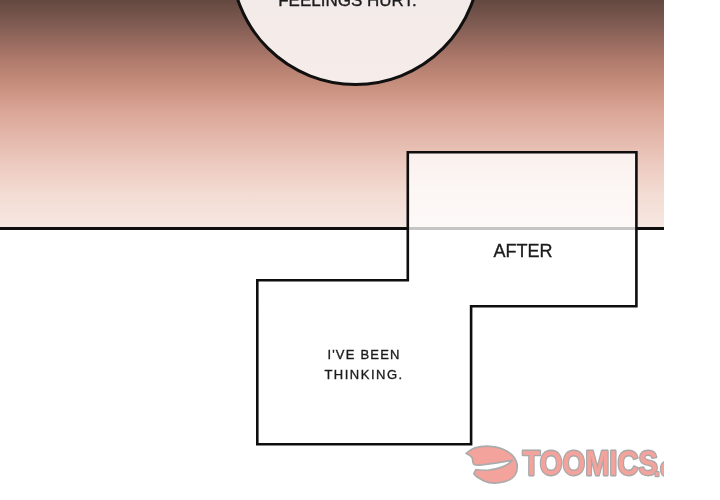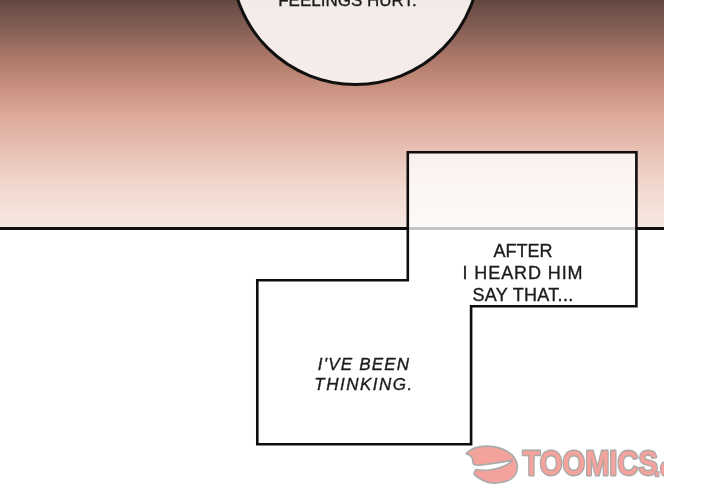--- a/index.html
+++ b/index.html
@@ -27,25 +27,24 @@
     background:linear-gradient(to bottom, #f0e9e7 40%, #f6edea 100%);"></div>
 
   <div class="txt" style="left:230px;top:-8px;width:235px;font-size:17px;letter-spacing:0;line-height:18px;">FEELINGS HURT.</div>
 
   <svg style="position:absolute;left:0;top:0;" width="720" height="500" viewBox="0 0 720 500">
     <path d="M407.8,152.3 L636.4,152.3 L636.4,306.2 L471.1,306.2 L471.1,444.2 L257.3,444.2 L257.3,280.3 L407.8,280.3 Z" fill="rgba(255,255,255,0.76)" stroke="#0e0e0e" stroke-width="2.6"></path>
   </svg>
 
   <div class="txt" style="left:413px;top:193px;width:220px;font-size:18px;line-height:21.8px;margin-top:48px;">
     <span style="letter-spacing:0;">AFTER</span><br>
-    <span style="letter-spacing:0.9px;">I HEARD HIM</span><br>
-    <span style="letter-spacing:0.3px;">SAY THAT...</span>
+    <br>
   </div>
 
-  <div class="txt" style="left:259px;top:355px;width:210px;font-size:17px;line-height:20.4px;font-style:italic;">
+  <div class="txt" style="left:259px;top:345px;width:210px;font-size:13px;line-height:20.4px;">
     <span style="letter-spacing:1.2px;">I'VE BEEN</span><br>
     <span style="letter-spacing:1.5px;margin-top:8px;">THINKING.</span>
   </div>
 
   <svg style="position:absolute;left:460px;top:442px;" width="260" height="58" viewBox="0 0 260 58">
 
     <path d="M6.2,11.4 C12,5.6 21,3.8 30,4.3 C36,4.7 42,6.2 46.6,8.9 C52,12 56.3,17 57.2,23 C58,31 53.8,37.5 44.5,39.7 C37,41.7 29,41.3 24,38.9 C20,36.5 15.8,35 13.9,31.8 C14.4,30 15.2,28.6 16.1,27.5 C19,28.2 24,28.4 29,28.0 C37.2,27.1 47.5,23.8 52.4,18.3 C40,20.4 28,22.7 19.6,23.1 C17.0,23.3 14.7,22.9 13.6,22.1 C12.9,20.4 12.5,18.5 12.6,17.0 C12.2,14.6 9.3,12.9 6.2,11.4 Z" fill="#f3a29c" stroke="#ababab" stroke-width="1.7" stroke-linejoin="round"></path>
 
     <text x="62.6" y="33.4" font-family="Liberation Sans, sans-serif" font-weight="bold" font-size="35.6" fill="#f3a29c" stroke="#a8a8a8" stroke-width="2.8" paint-order="stroke" stroke-linejoin="round" textLength="135.3" lengthAdjust="spacingAndGlyphs">TOOMICS</text>
 

